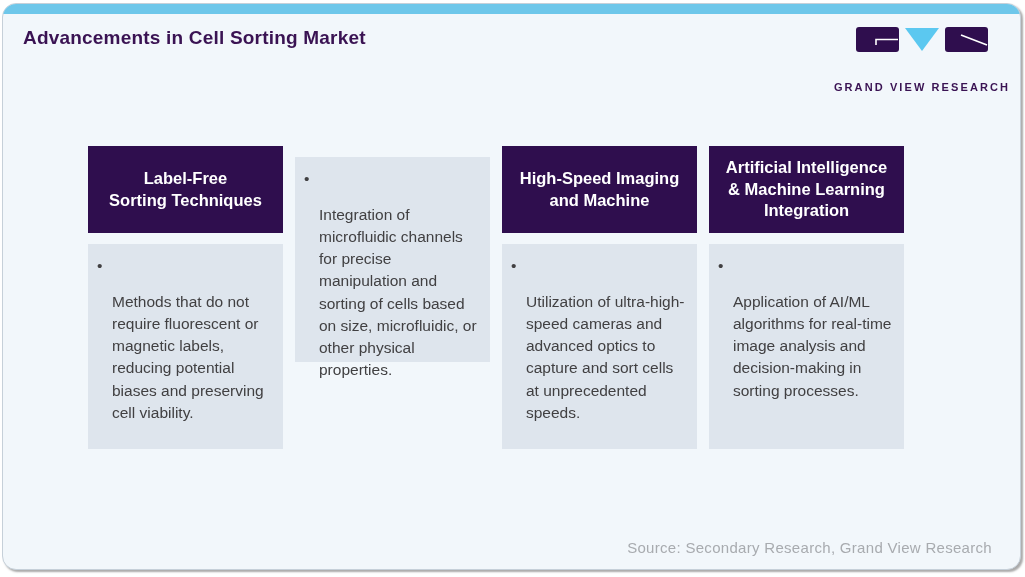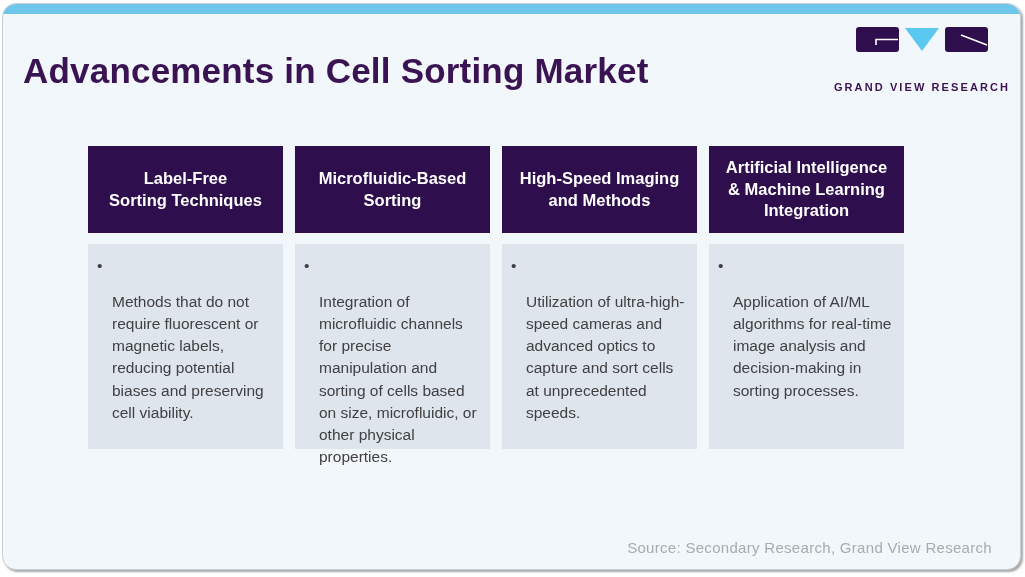--- a/index.html
+++ b/index.html
@@ -24,22 +24,22 @@
     background:var(--card-background);
     border:1px solid #c6d0d9;border-radius:14px;
     box-shadow:2px 2px 2px rgba(100,100,100,.55);
     overflow:hidden;
   }
   .topbar{
     position:absolute;top:0;left:0;right:0;height:10px;
     background:var(--top-bar);
   }
   .page-title{
-    position:absolute;left:20px;top:25px;
-    font-size:35px;font-weight:bold;color:var(--title-purple);
+    position:absolute;left:20px;top:11px;
+    font-size:19px;font-weight:bold;color:var(--title-purple);
     letter-spacing:.2px;line-height:1.1;white-space:nowrap;
   }
   .logo{
     position:absolute;top:23px;right:24px;width:148px;
     display:flex;flex-direction:column;align-items:center;
   }
   .logo-marks{display:flex;align-items:flex-start;gap:6px;}
   .logo-text{
     margin-top:25px;font-size:11px;font-weight:bold;letter-spacing:2.1px;
     color:var(--title-purple);white-space:nowrap;
@@ -105,31 +105,29 @@
     <div class="col">
       <div class="col-header">Label-Free
 Sorting Techniques</div>
       <div class="col-body">
         <span class="bullet">•</span>
         <span class="body-text">Methods that do not require fluorescent or magnetic labels, reducing potential biases and preserving cell viability.</span>
       </div>
     </div>
 
     <div class="col">
-      <div class="col-header">Microfluidic-Based
-Sorting</div>
       <div class="col-body">
         <span class="bullet">•</span>
         <span class="body-text">Integration of microfluidic channels for precise manipulation and sorting of cells based on size, microfluidic, or other physical properties.</span>
       </div>
     </div>
 
     <div class="col">
       <div class="col-header">High-Speed Imaging
-and Methods</div>
+and Machine</div>
       <div class="col-body">
         <span class="bullet">•</span>
         <span class="body-text">Utilization of ultra-high-speed cameras and advanced optics to capture and sort cells at unprecedented speeds.</span>
       </div>
     </div>
 
     <div class="col">
       <div class="col-header">Artificial Intelligence
 &amp; Machine Learning
 Integration</div>

